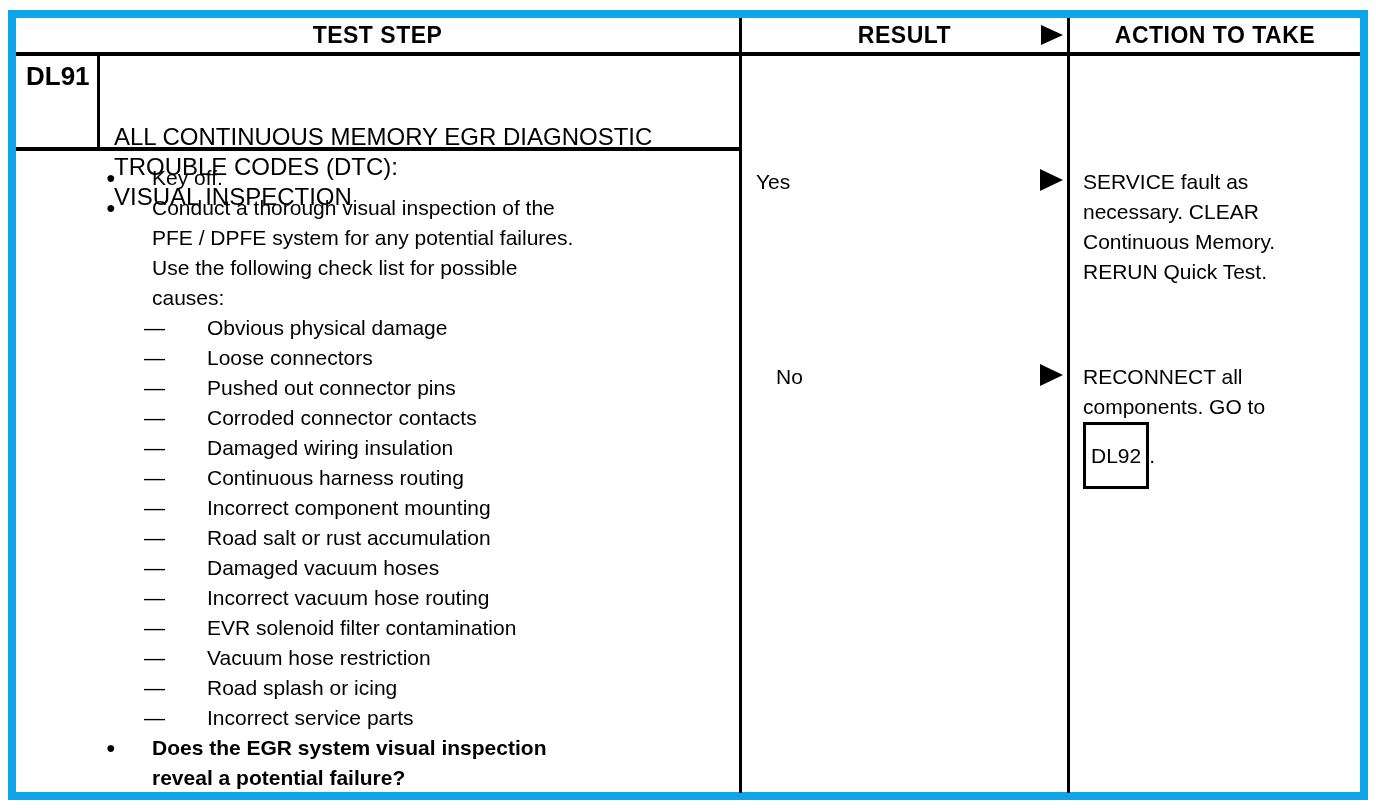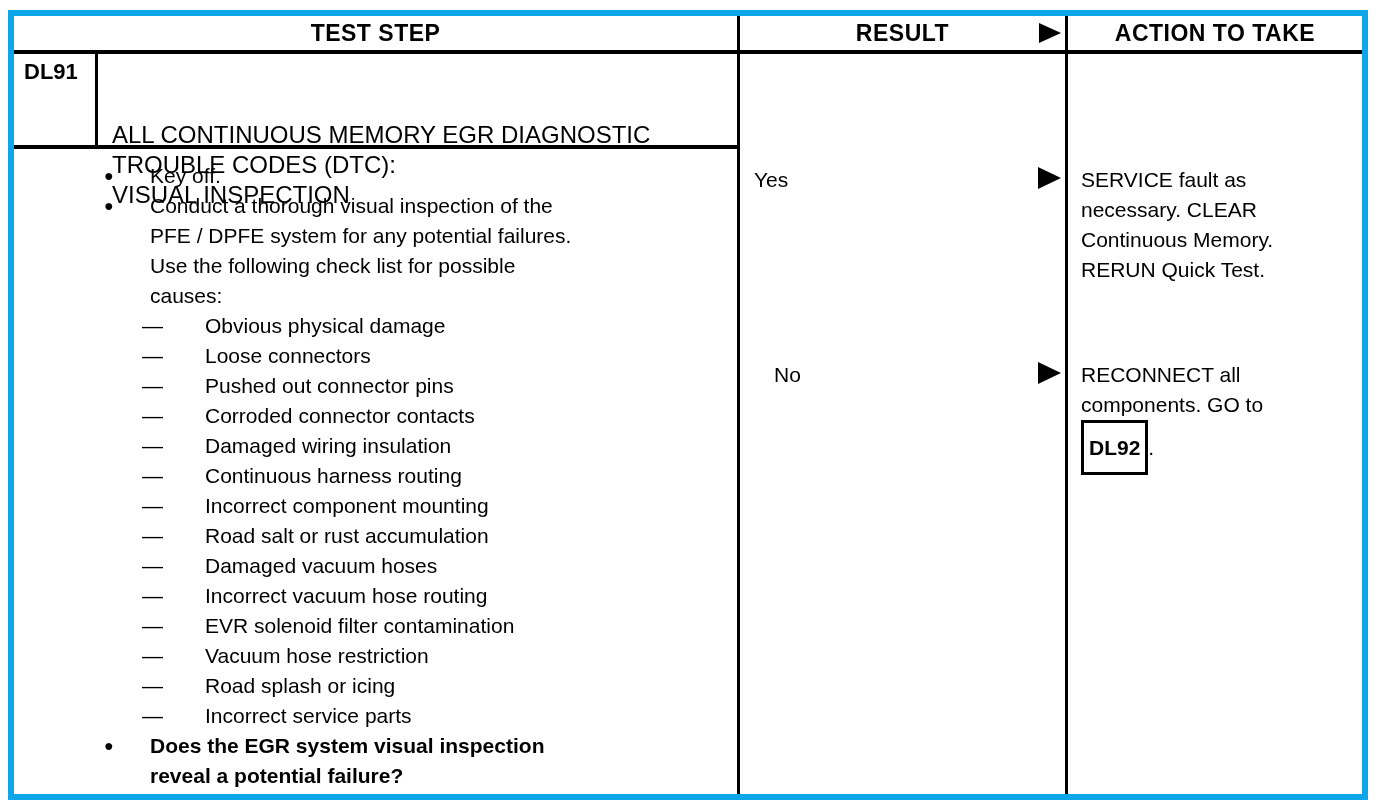--- a/index.html
+++ b/index.html
@@ -7,21 +7,21 @@
   .page {
     position:relative;
     width:1376px; height:808px;
     background:#fff;
     font-family:"Liberation Sans","DejaVu Sans",sans-serif;
     color:#000;
   }
   .pptable {
     position:absolute; left:8px; top:10px;
     width:1360px; height:790px;
-    border:6px solid #0ea5e9;
+    border:8px solid #0ea5e9;
     display:flex; flex-direction:column;
     background:#fff;
   }
   .header-row {
     display:flex; flex:0 0 38px;
     border-bottom:4px solid #000;
   }
   .body-row { display:flex; flex:1 1 auto; }
   .col1 { width:726px; border-right:3px solid #000; }
   .col2 { width:328px; border-right:3px solid #000; position:relative; }
@@ -38,21 +38,21 @@
     border-bottom:10px solid transparent;
     border-left:22px solid #000;
   }
   
   .dl-box {
     height:95px; border-bottom:4px solid #000;
     display:flex;
   }
   .dl-code {
     width:84px; border-right:3px solid #000;
-    font-weight:700; font-size:22px;
+    font-weight:700; font-size:26px;
     padding:5px 0 0 10px;
   }
   .dl-title {
     padding:19px 0 0 14px;
     font-size:24px; line-height:30px;margin-top:47px;
   }
   .preline { white-space:pre-line; }
   
   .steps { margin-top:12px; }
   .step { display:flex; font-size:21px; line-height:30px; }
@@ -82,22 +82,22 @@
   .action-block {
     position:absolute; left:13px;
     font-size:21px; line-height:30px;
     padding-right:6px;
   }
   .pos-action1 { top:111px; }
   .pos-action2 { top:306px; }
   .ref-box {
     display:inline-block;
     border:3px solid #000;
-    font-weight:700;
-    padding:12px 5px;
+    font-weight:400;
+    padding:18px 5px;
     line-height:25px;
   }
 </style>
 </head>
 <body>
 
 <div class="page">
   <div class="pptable">
 
     <div class="header-row">

